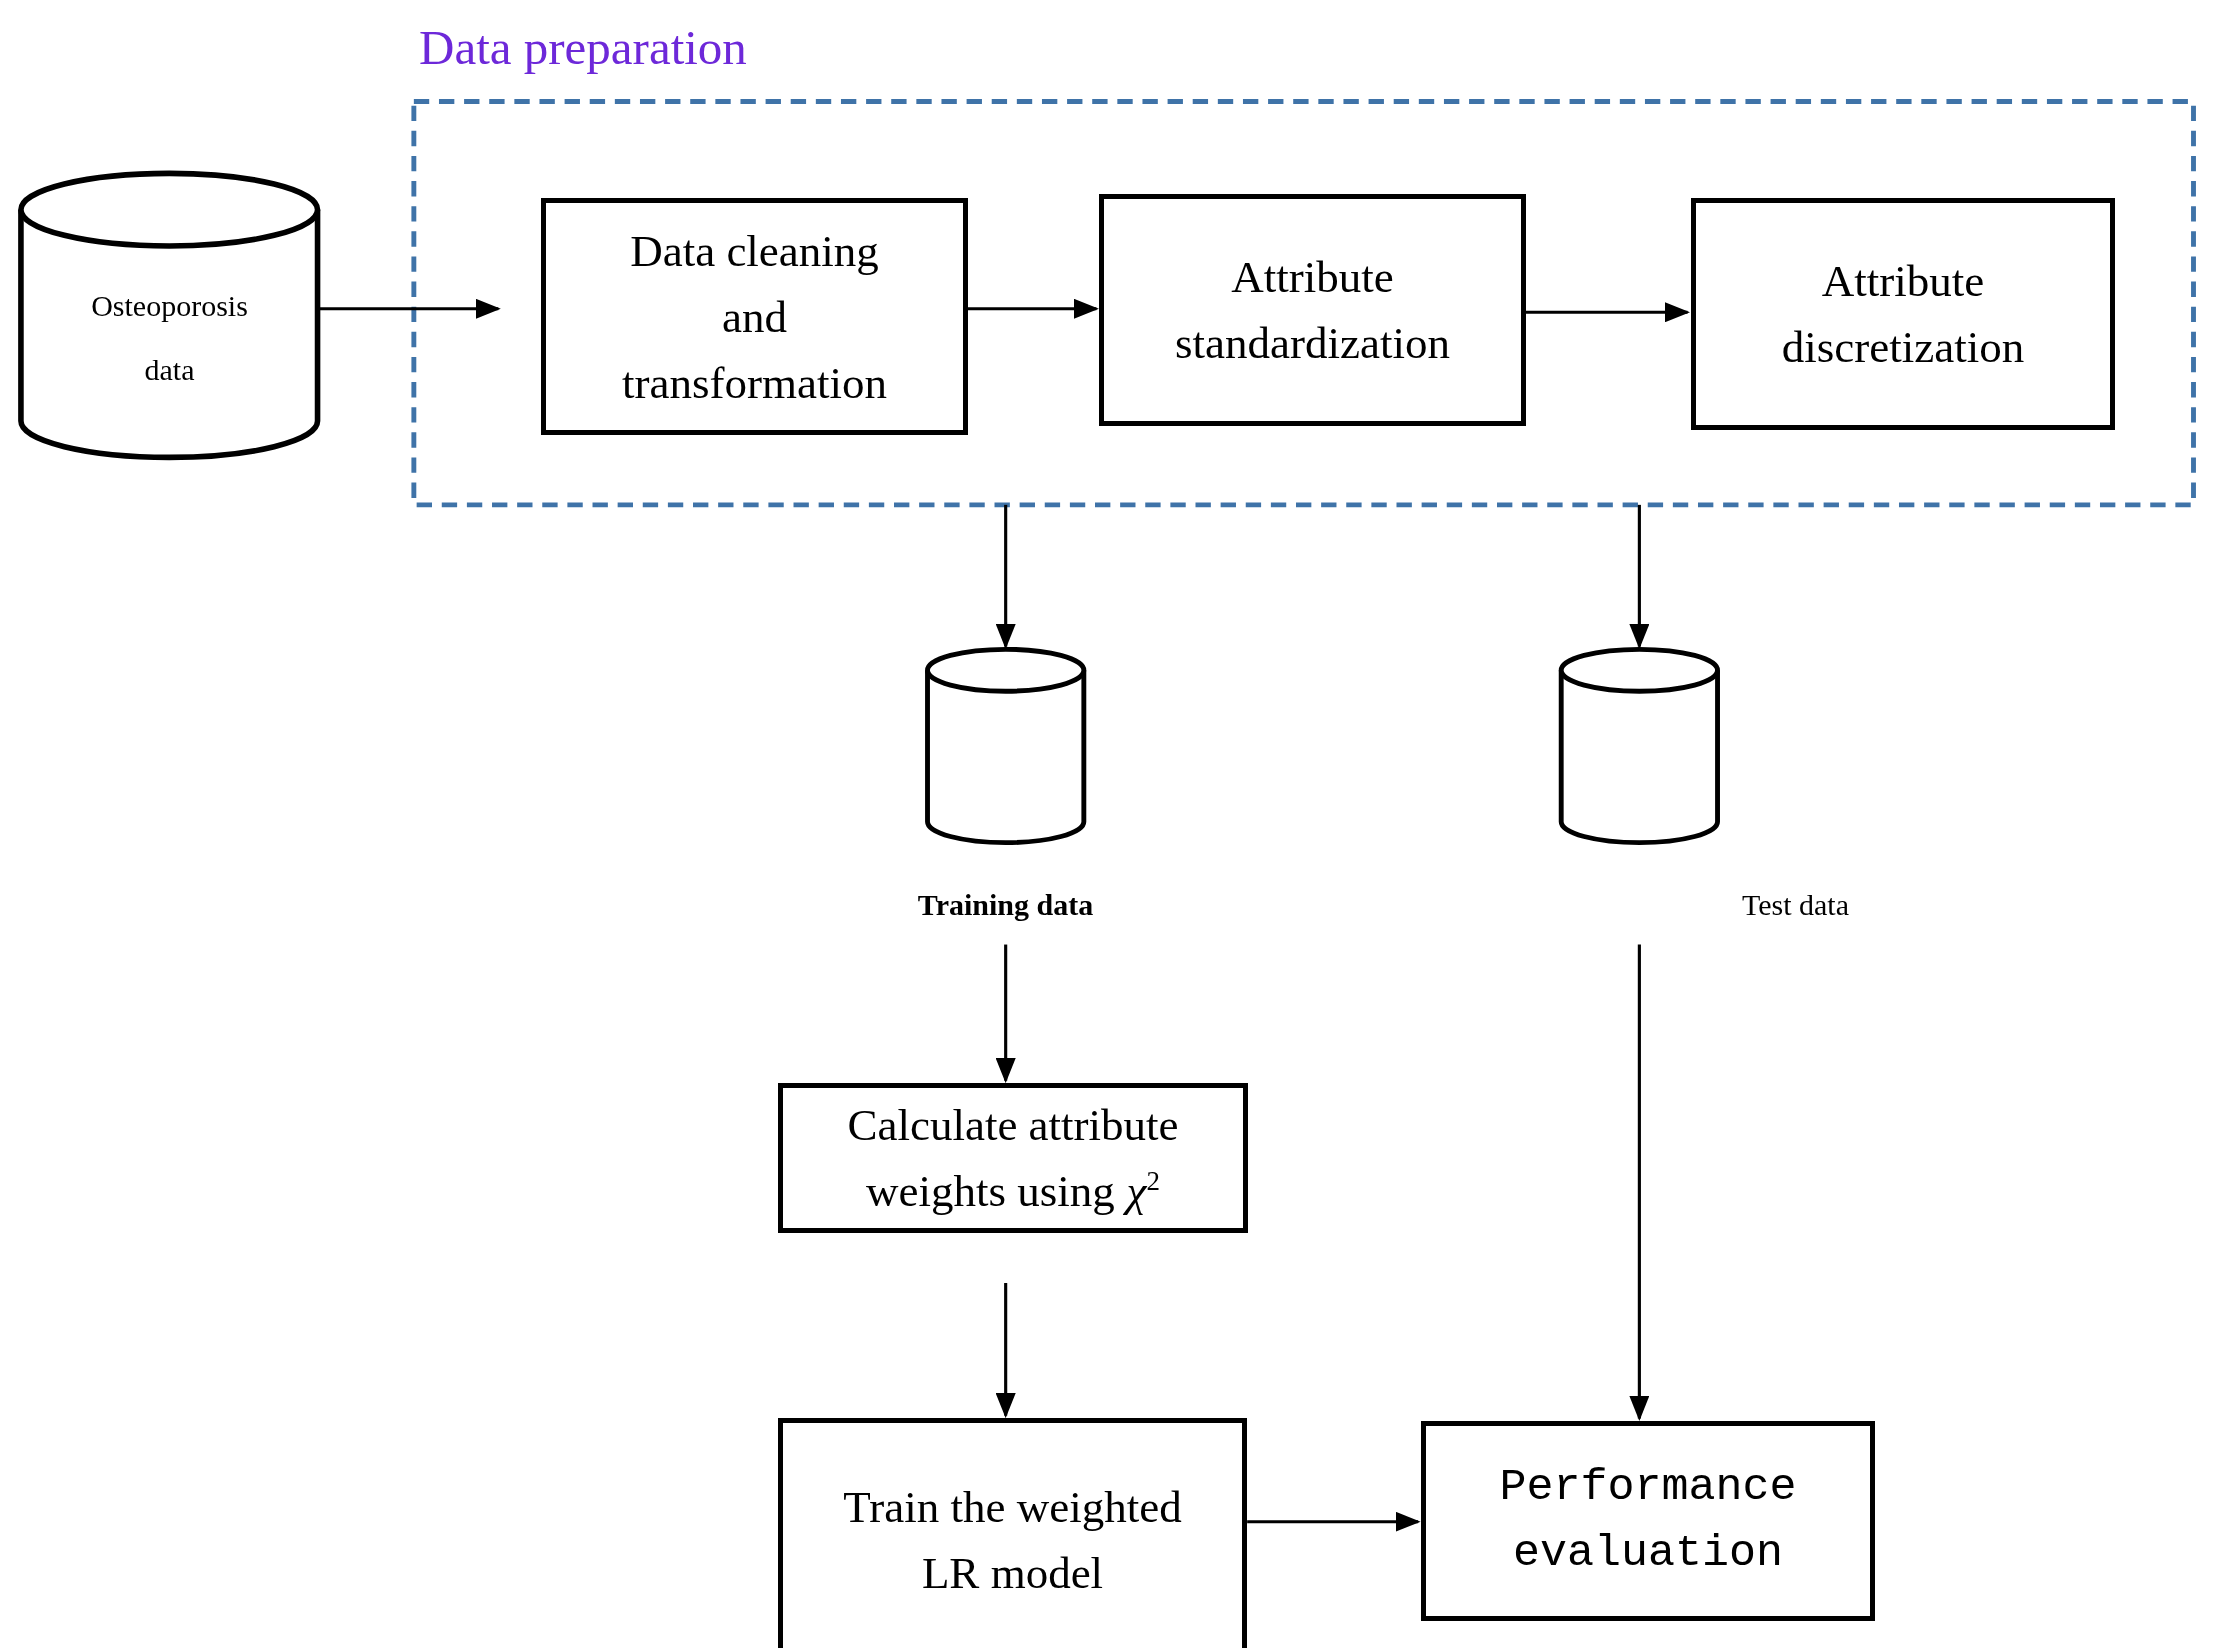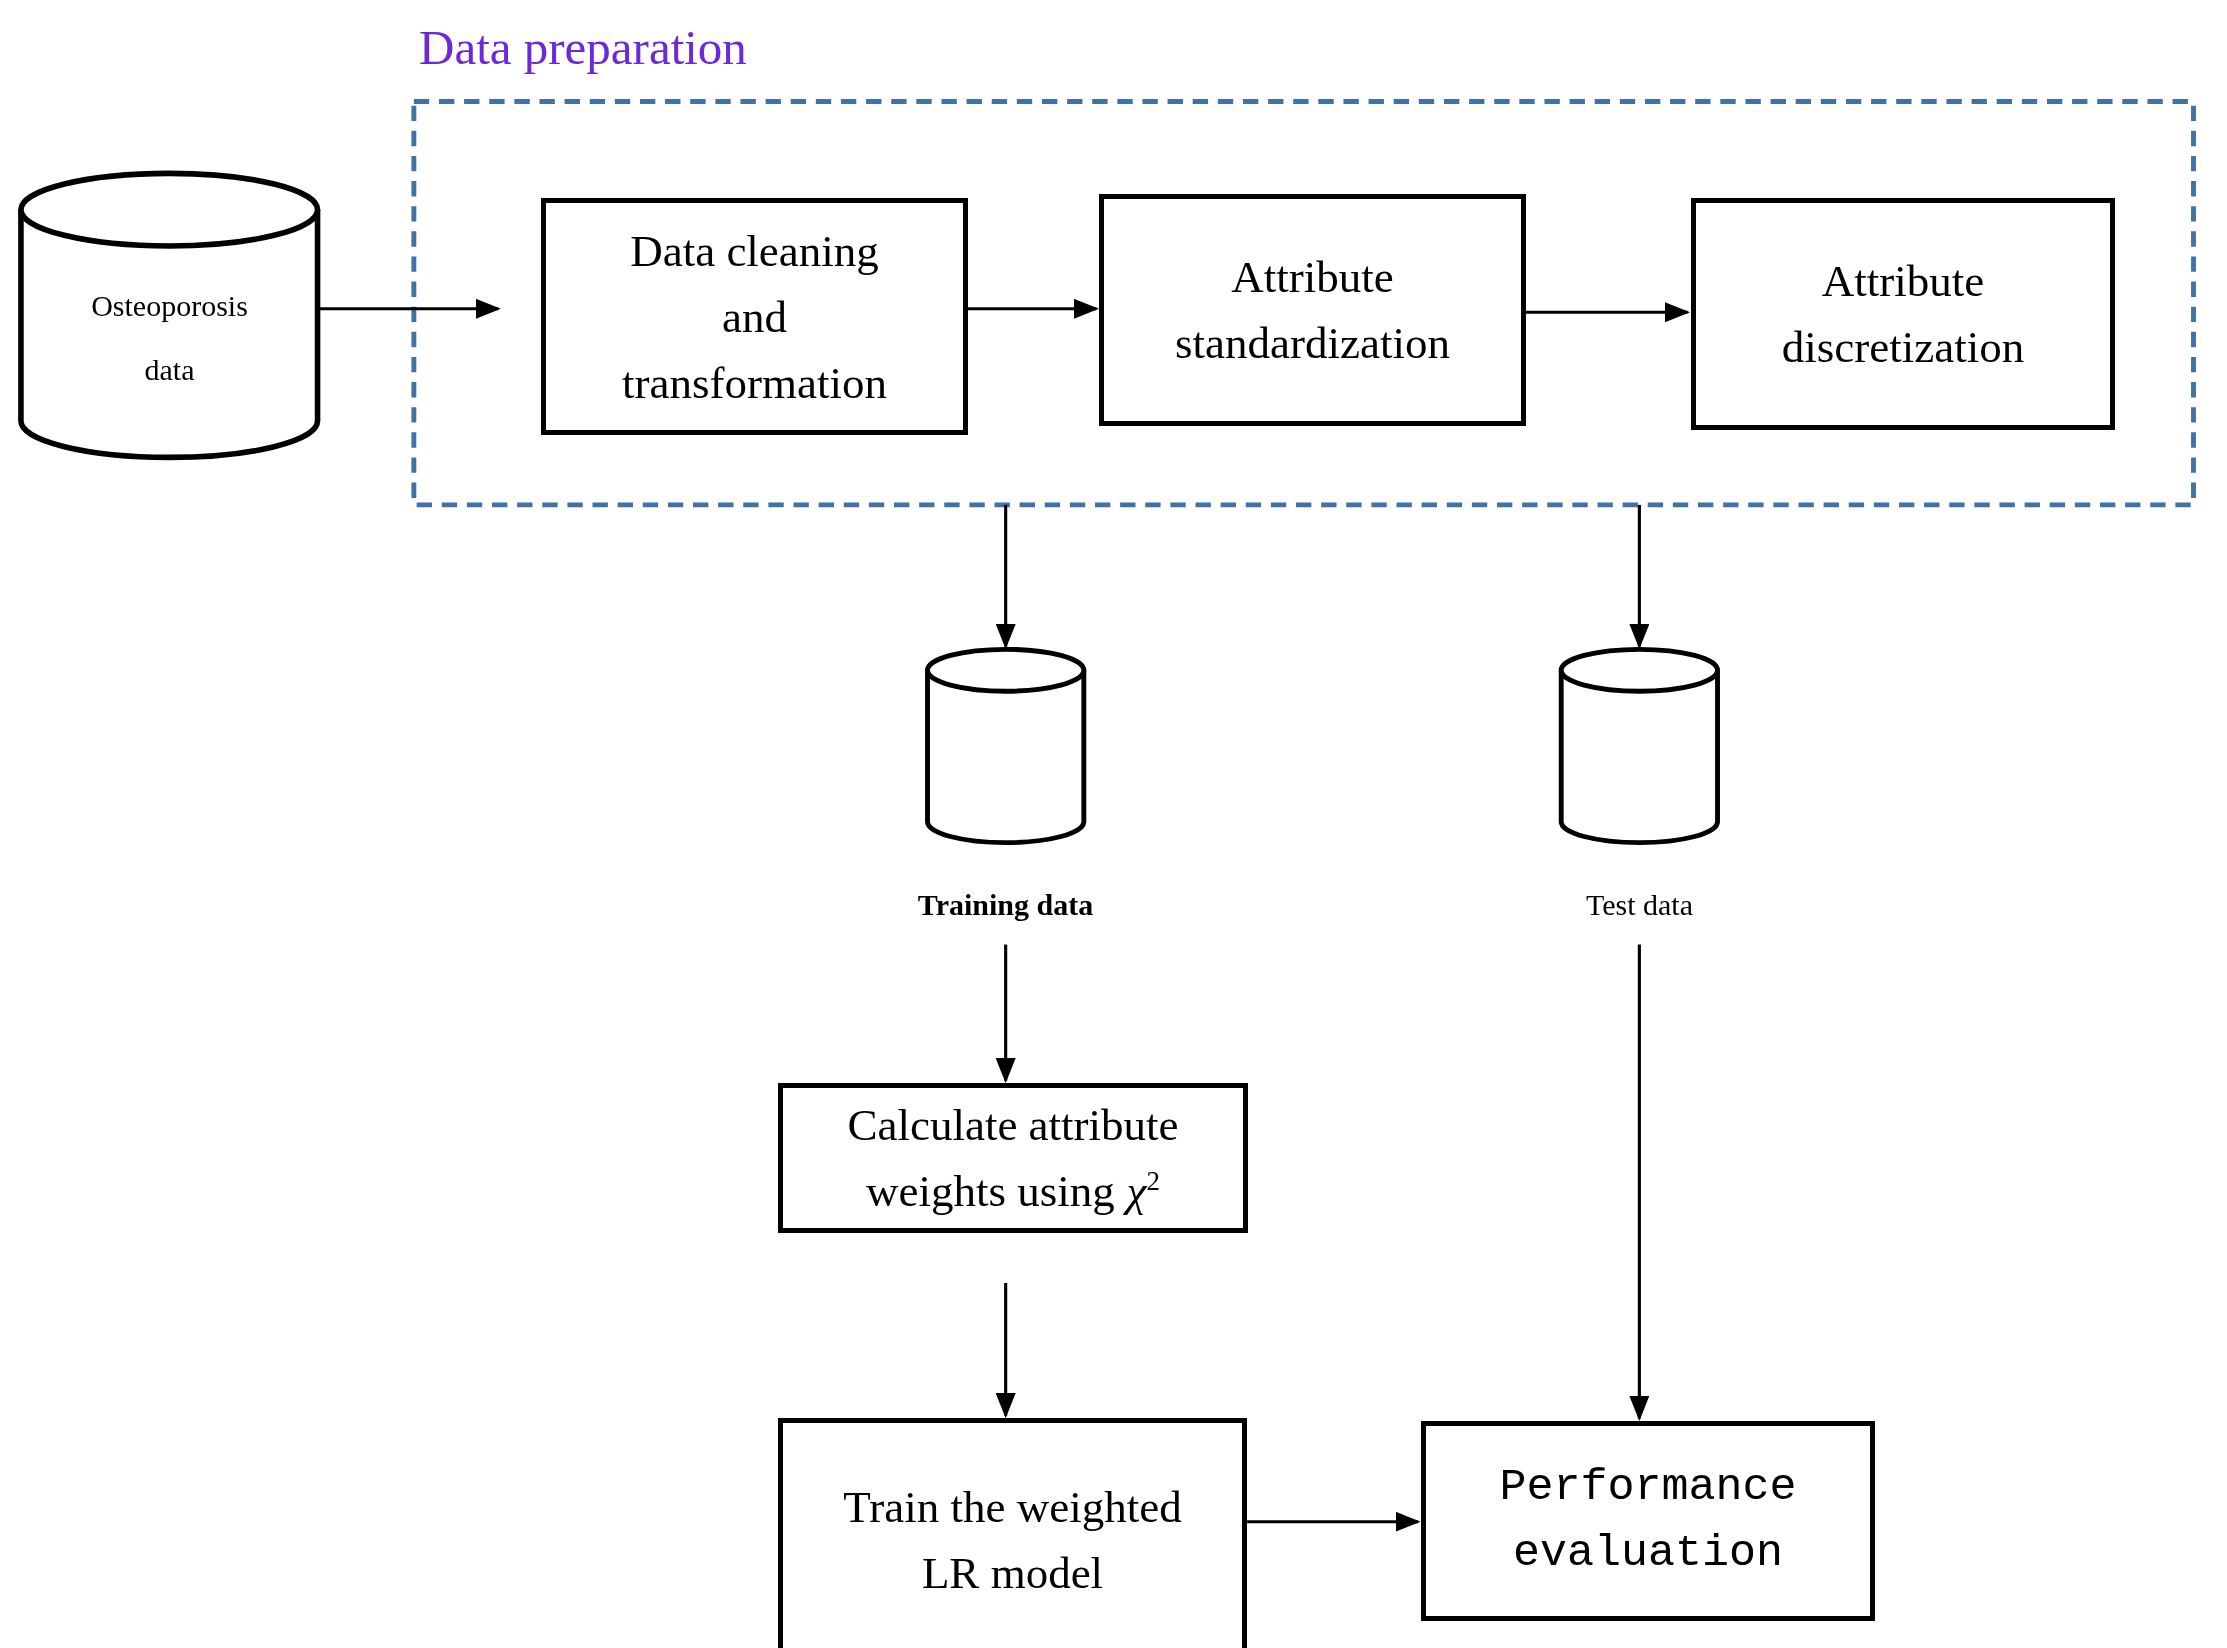--- a/index.html
+++ b/index.html
@@ -58,21 +58,21 @@
   
   #box-cleaning        { left: 501px;  top: 198px;  width: 427px; height: 237px; margin-left: 40px; }
   #box-standardization { left: 1099px; top: 194px;  width: 427px; height: 232px; }
   #box-discretization  { left: 1691px; top: 198px;  width: 424px; height: 232px; }
   #box-calculate       { left: 778px; top: 1083px; width: 470px; height: 150px; font-family: Liberation Serif, serif; }
   #box-train-lr        { left: 778px; top: 1418px; width: 469px; height: 243px; }
   #box-performance     { left: 1421px; top: 1421px; width: 454px; height: 200px; font-family: Liberation Mono, monospace; }
   
   #label-osteoporosis  { left: 21px;   top: 274px;  width: 297px; }
   #label-training-data { left: 796px; top: 873px; width: 419px; font-weight: bold; }
-  #label-test-data     { left: 1430px; top: 873px; width: 419px; }
+  #label-test-data     { left: 1430px; top: 873px; width: 419px; text-align: right; }
 </style>
 </head>
 <body>
 
 <div class="canvas">
 
   <svg class="layer" width="2227" height="1649" viewBox="0 0 3191 2362">
     <defs>
       <marker id="ah" viewBox="0 0 10 8" refX="9" refY="4" markerWidth="8" markerHeight="6.4" orient="auto">
         <path d="M0,0 L10,4 L0,8 Z" fill="#000000"></path>

